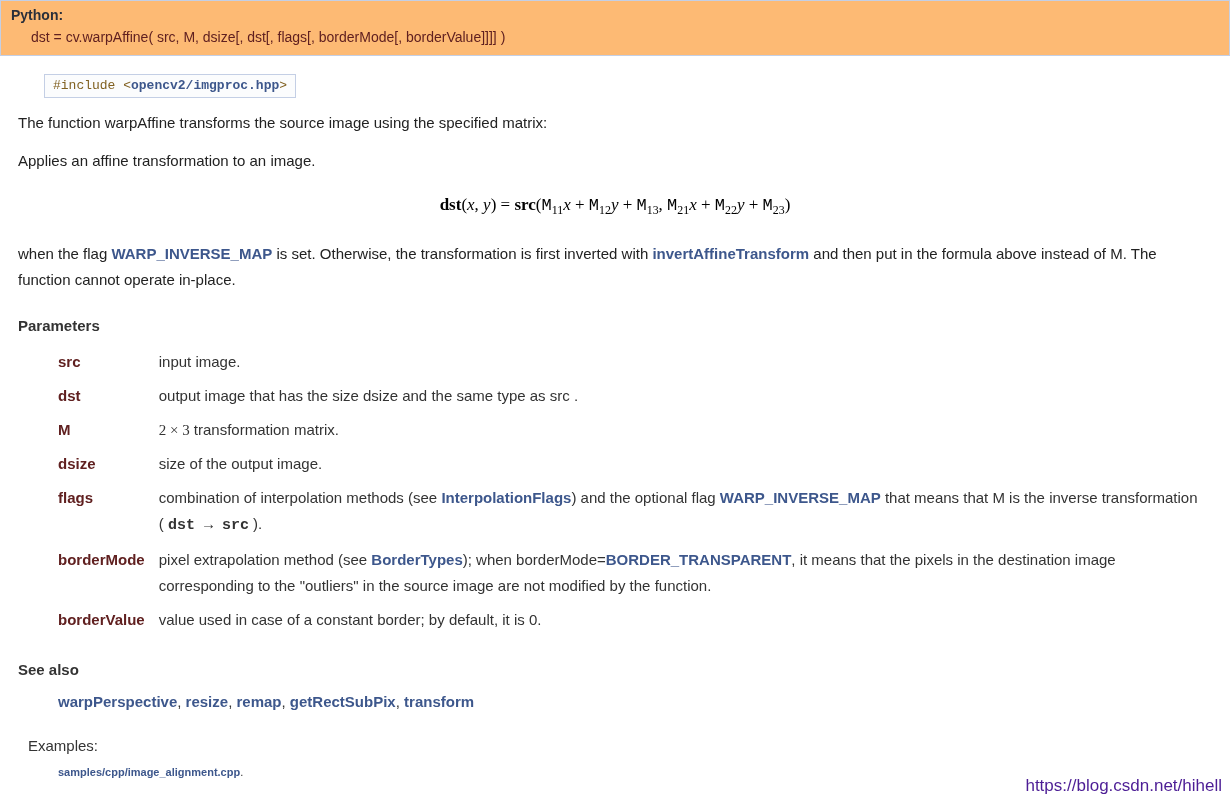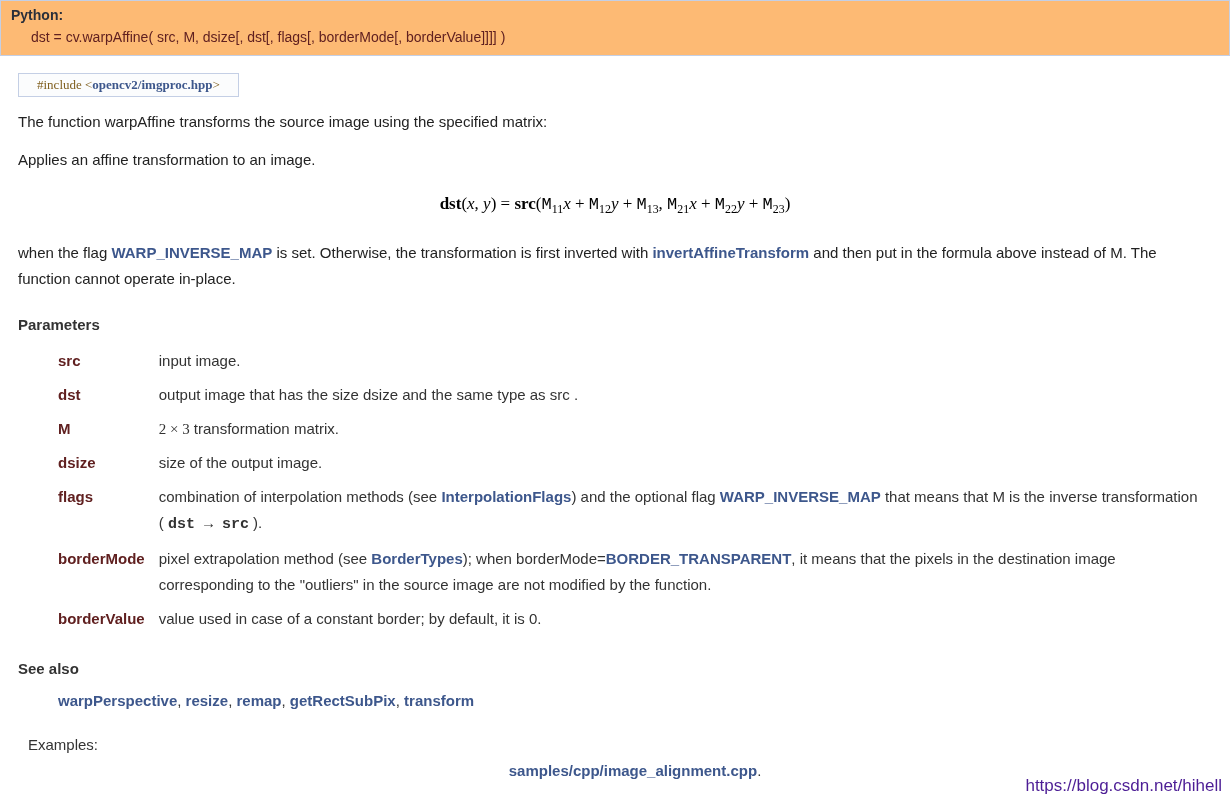--- a/index.html
+++ b/index.html
@@ -26,28 +26,29 @@
     font-family: "Lucida Grande", Verdana, Geneva, Arial, sans-serif;
     font-size: 14px;
   }
   .sig-ret, .sig-fn, .sig-text { color: #602020; }
   .paramname { color: #602020; }
   .content {
     padding: 0 18px 18px 18px;
     line-height: 26px;
   }
   .fragment {
-    font-family: Liberation Serif, serif;
+    font-family: Liberation Mono, monospace;
     background: #fbfcfd;
     border: 1px solid #c4cfe5;
     display: inline-block;
-    padding: 2px 18px;
+    padding: 2px 8px;
     font-size: 13px;
     line-height: 18px;
     color: #333;
+    margin-left: 26px;
   }
   .fragment .preprocessor { color: #806020; }
   .fragment .inc-link { color: #3d578c; text-decoration: none; font-weight: bold; }
   p { margin: 12px 0; font-size: 15px; color: #222; }
   a.el { color: #3d578c; text-decoration: none; font-weight: bold; }
   .formulaDsp {
     text-align: center;
     font-family: MathJax, 'Times New Roman', serif;
     font-size: 17px;
     margin: 18px 0;
@@ -66,21 +67,21 @@
     border-collapse: collapse;
     margin-left: 40px;
     font-size: 15px;
   }
   table.params td { vertical-align: top; padding: 4px 8px 4px 0; line-height: 26px; }
   table.params td.paramname-col { font-weight: bold; color: #602020; white-space: nowrap; padding-right: 14px; }
   .math-inline { font-family: 'Times New Roman', serif; }
   .see-also-content { margin-left: 40px; font-size: 15px; line-height: 26px; }
   .examples { margin-top: 18px; margin-left: 10px; }
   .examples-title { font-weight: normal; font-size: 15px; }
-  .examples-content { margin-left: 30px; font-size: 15px; line-height: 26px; text-align: center; }
+  .examples-content { margin-left: 30px; font-size: 11px; line-height: 26px; }
   .watermark {
     position: fixed;
     right: 8px;
     bottom: 6px;
     color: #4c1d95;
     font-size: 17px;
     font-family: Arial, sans-serif;
     pointer-events: none;
     text-align: center;
   }

